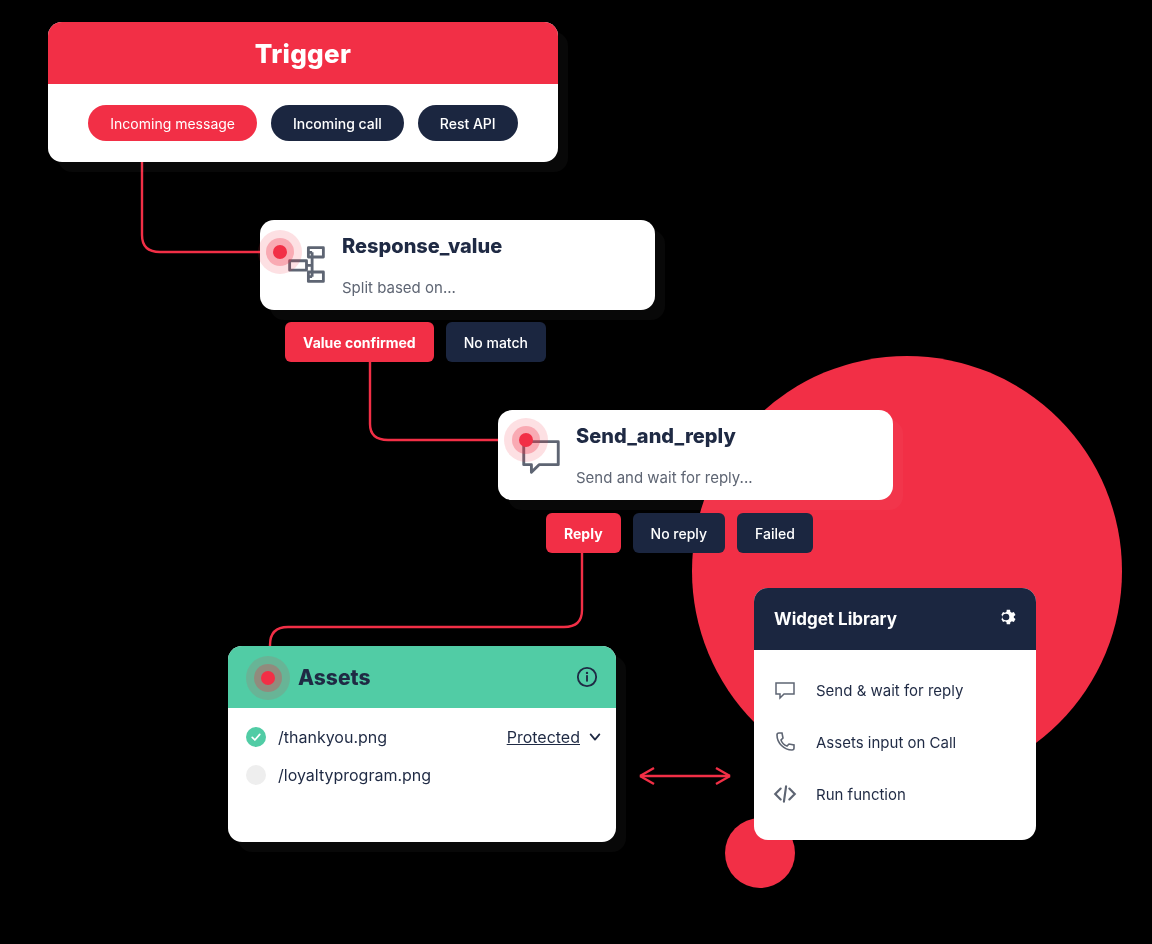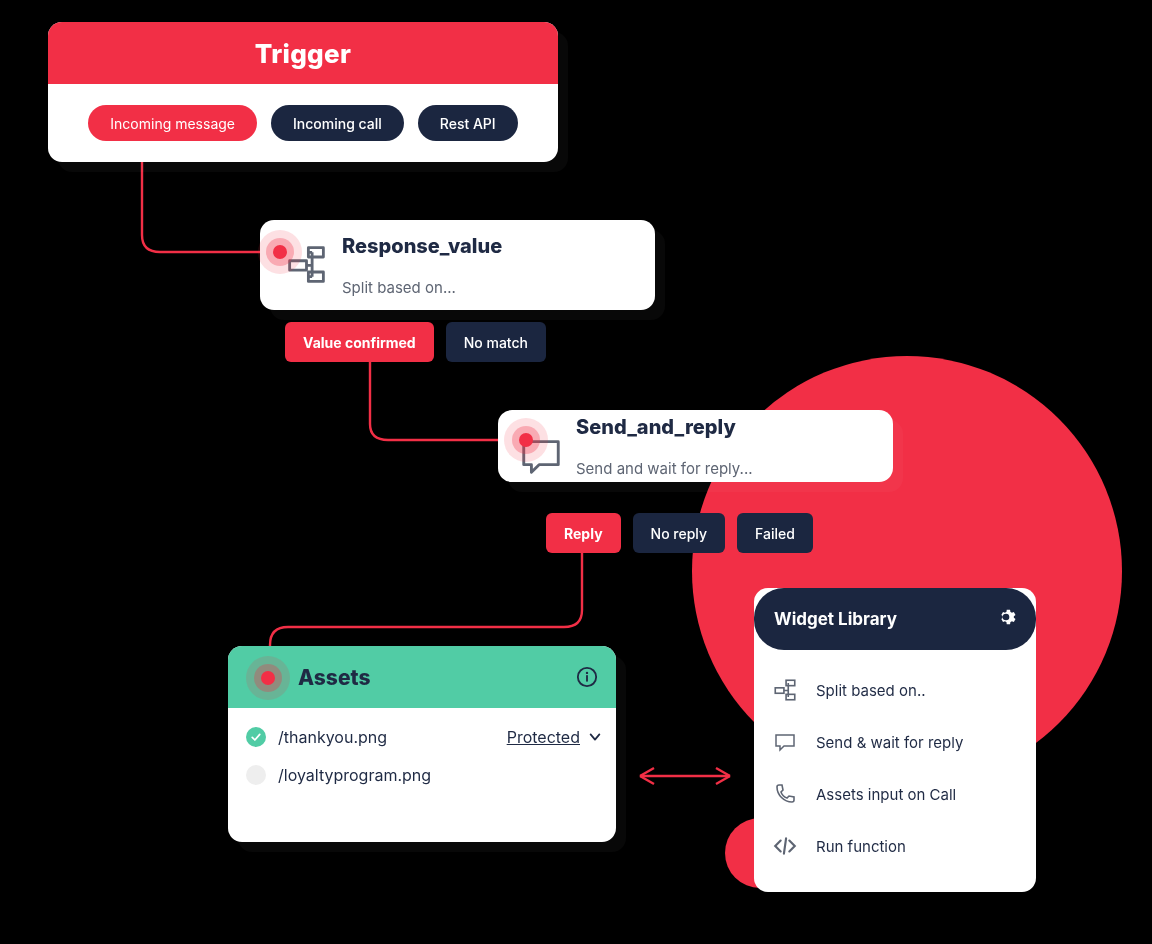--- a/index.html
+++ b/index.html
@@ -38,40 +38,40 @@
   .split-icon svg{display:block;}
   .ctitle{font-weight:800;font-size:20px;color:var(--navy-txt);}
   .csub{font-size:15px;color:var(--gray);margin-top:20px;}
 
   #response-opts{position:absolute;left:285px;top:322px;display:flex;gap:12px;}
   .sq{height:40px;border-radius:6px;padding:0 18px;display:inline-flex;align-items:center;justify-content:center;font-size:14px;color:#fff;}
   .sq.red{background:var(--red);font-weight:700;}
   .sq.navy{background:var(--navy);font-weight:500;}
 
   
-  #send-card{left:498px;top:410px;width:395px;height:72px;display:flex;align-items:center;padding-left:78px;}
+  #send-card{left:498px;top:410px;width:395px;height:90px;display:flex;align-items:center;padding-left:78px;}
   #send-card .cicon{position:absolute;left:20px;top:24px;}
   #send-opts{position:absolute;left:546px;top:513px;display:flex;gap:12px;}
 
   
   #assets-card{left:228px;top:646px;width:388px;height:196px;overflow:hidden;}
   #assets-head{background:var(--teal);height:62px;display:flex;align-items:center;padding:0 20px;position:relative;}
   #assets-head .atitle{font-weight:800;font-size:21px;color:var(--navy-txt);margin-left:50px;}
   #assets-head .info{position:absolute;right:18px;top:20px;}
   .info svg{display:block;}
   .alist{padding:10px 14px 0 18px;}
   .arow{display:flex;align-items:center;gap:12px;height:38px;font-size:16px;color:var(--navy-txt);}
   .arow .bullet{width:20px;height:20px;border-radius:50%;background:#eeeeee;display:inline-flex;align-items:center;justify-content:center;}
   .arow .bullet.ok{background:var(--teal);}
   .arow .fname{flex:1;}
   .arow .prot{display:flex;align-items:center;gap:8px;color:var(--navy-txt);text-decoration:underline;}
 
   
   #widget-panel{position:absolute;left:754px;top:588px;width:282px;background:#fff;border-radius:14px;overflow:hidden;}
-  #widget-head{background:var(--navy);height:62px;display:flex;align-items:center;justify-content:space-between;padding:0 20px;border-radius:30px;}
+  #widget-head{background:var(--navy);height:62px;display:flex;align-items:center;justify-content:space-between;padding:0 20px;}
   #widget-head span{color:#fff;font-weight:700;font-size:17px;}
   .wlist{padding:14px 16px 20px 16px;}
   .wrow{display:flex;align-items:center;gap:16px;height:52px;font-size:15px;color:var(--navy-txt);}
   .wrow .wi{width:30px;display:inline-flex;align-items:center;justify-content:center;}
 
   
   .radar{position:absolute;width:44px;height:44px;pointer-events:none;}
   .radar .r1{position:absolute;inset:0;border-radius:50%;background:var(--red);opacity:.15;}
   .radar .r2{position:absolute;inset:8px;border-radius:50%;background:var(--red);opacity:.30;}
   .radar .r3{position:absolute;inset:15px;border-radius:50%;background:var(--red);}
@@ -196,33 +196,20 @@
       <span>Widget Library</span>
       <span>
         <svg width="20" height="20" viewBox="0 0 24 24" fill="#fff">
             <path d="M12 8a4 4 0 1 0 0 8 4 4 0 0 0 0-8zm9.4 4.9l2 1.6-2 3.4-2.4-.8a8 8 0 0 1-1.7 1l-.4 2.5h-4l-.4-2.5a8 8 0 0 1-1.7-1l-2.4.8-2-3.4 2-1.6a8 8 0 0 1 0-1.8l-2-1.6 2-3.4 2.4.8a8 8 0 0 1 1.7-1l.4-2.5h4l.4 2.5a8 8 0 0 1 1.7 1l2.4-.8 2 3.4-2 1.6a8 8 0 0 1 0 1.8z"></path>
           </svg>
       </span>
     </div>
     <div class="wlist">
       <div class="wrow">
         <span class="wi">
-          <svg width="26" height="26" viewBox="0 0 48 48">
-              <g stroke="#5e6573" stroke-width="3" fill="none">
-                <rect x="6" y="20" width="16" height="10"></rect>
-                <rect x="26" y="6" width="16" height="10"></rect>
-                <rect x="26" y="32" width="16" height="10"></rect>
-                <path d="M22 25 H30 M30 11 V37"></path>
-              </g>
-            </svg>
-        </span>
-        <span>Split based on..</span>
-      </div>
-      <div class="wrow">
-        <span class="wi">
           <svg width="24" height="24" viewBox="0 0 48 48">
               <g stroke="#5e6573" stroke-width="3" fill="none">
                 <path d="M6 10 H42 V32 H22 L14 40 V32 H6 Z"></path>
               </g>
             </svg>
         </span>
         <span>Send &amp; wait for reply</span>
       </div>
       <div class="wrow">
         <span class="wi">

